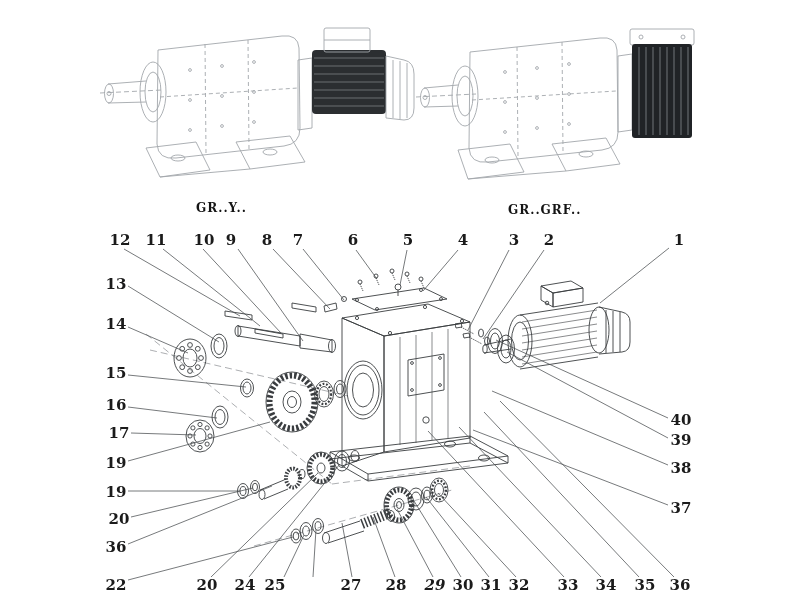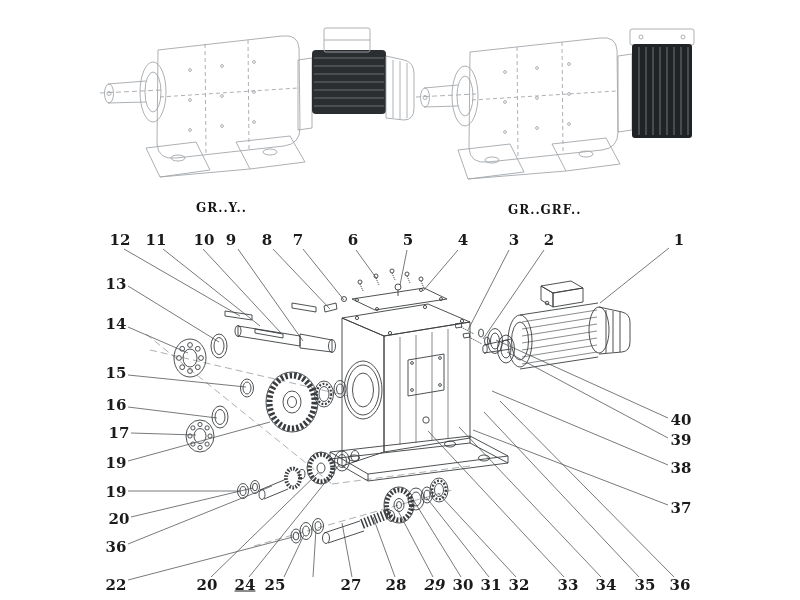--- a/index.html
+++ b/index.html
@@ -472,21 +472,21 @@
       <span class="callout" style="left: 116px; top: 324px;">14</span>
       <span class="callout" style="left: 116px; top: 373px;">15</span>
       <span class="callout" style="left: 116px; top: 405px;">16</span>
       <span class="callout" style="left: 119px; top: 433px;">17</span>
       <span class="callout" style="left: 116px; top: 463px;">19</span>
       <span class="callout" style="left: 116px; top: 492px;">19</span>
       <span class="callout" style="left: 119px; top: 519px;">20</span>
       <span class="callout" style="left: 116px; top: 547px;">36</span>
       <span class="callout" style="left: 116px; top: 585px;">22</span>
       <span class="callout" style="left: 207px; top: 585px;">20</span>
-      <span class="callout" style="left: 245px; top: 585px; text-decoration: underline;">24</span>
+      <span class="callout" style="left: 245px; top: 585px;">24</span>
       <span class="callout" style="left: 275px; top: 585px;">25</span>
       <span class="callout" style="left: 311px; top: 617px;">26</span>
       <span class="callout" style="left: 351px; top: 585px;">27</span>
       <span class="callout" style="left: 396px; top: 585px;">28</span>
       <span class="callout" style="left: 435px; top: 585px; font-style: italic;">29</span>
       <span class="callout" style="left: 463px; top: 585px;">30</span>
       <span class="callout" style="left: 491px; top: 585px;">31</span>
       <span class="callout" style="left: 519px; top: 585px;">32</span>
       <span class="callout" style="left: 568px; top: 585px;">33</span>
       <span class="callout" style="left: 606px; top: 585px;">34</span>

